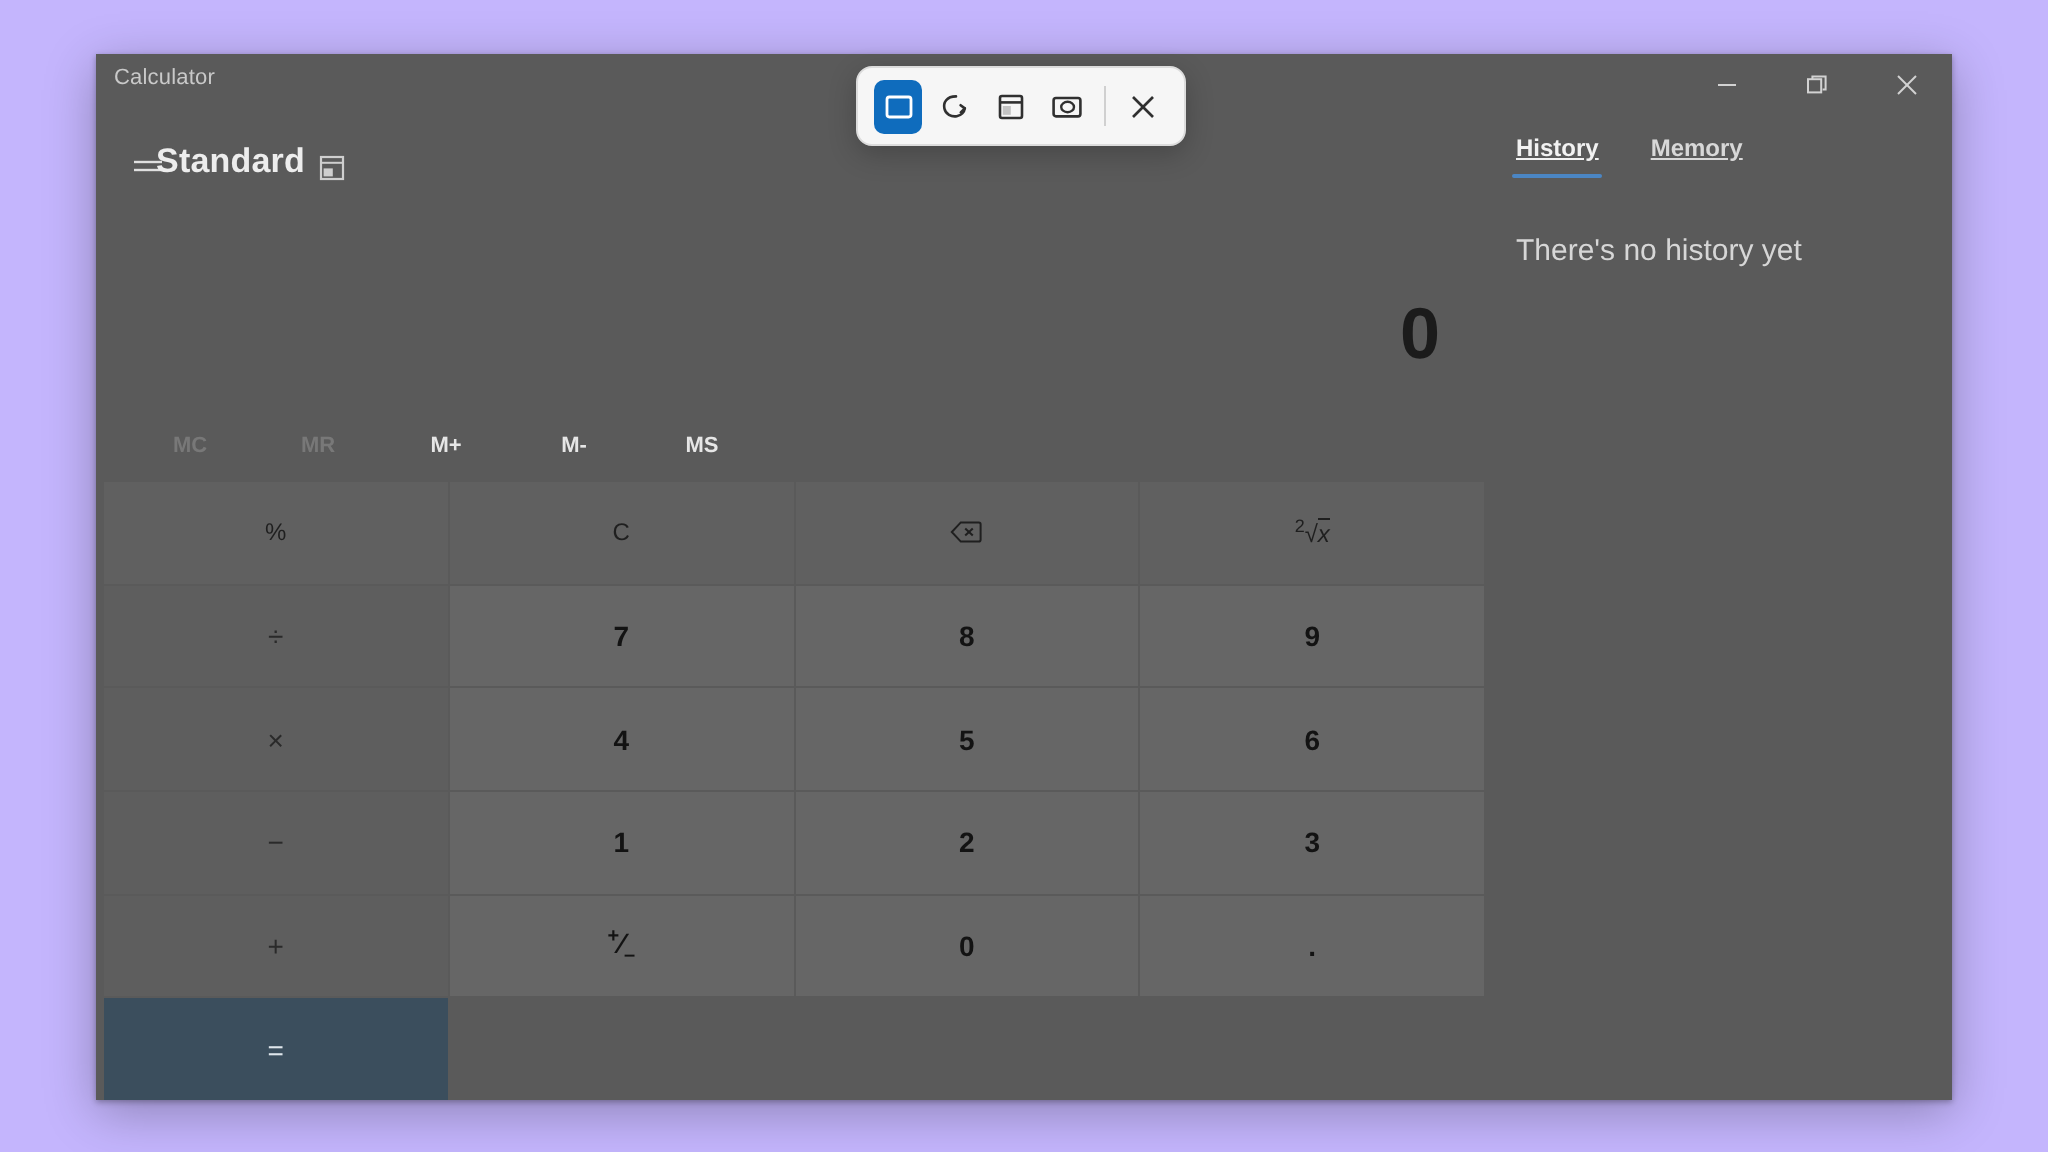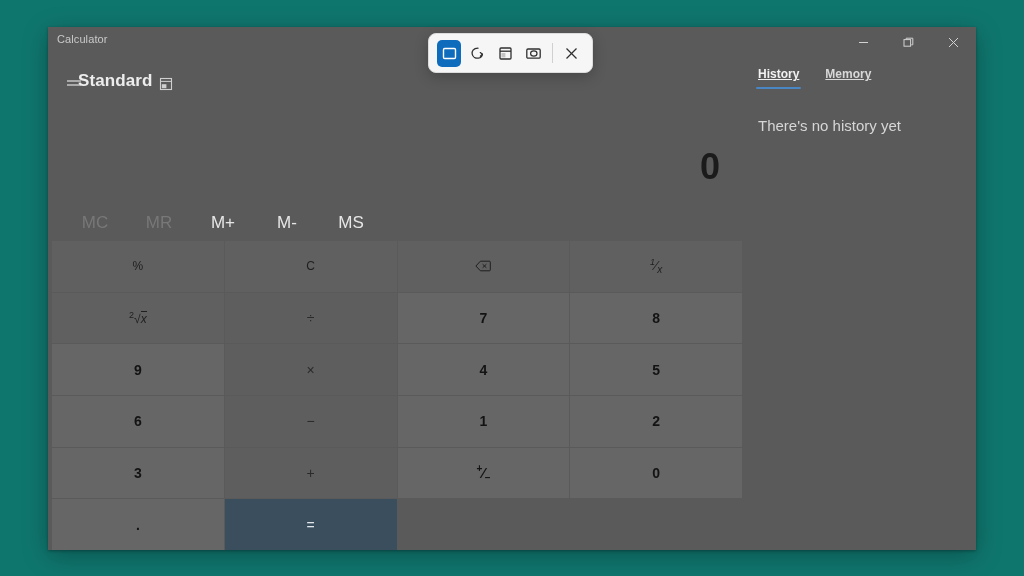--- a/index.html
+++ b/index.html
@@ -7,21 +7,21 @@
     width:1024px; height:576px;
     background:#ffffff;
     font-family:"Liberation Sans", sans-serif;
     overflow:hidden;
   }
 
   
   #desktop{
     position:relative;
     width:1024px; height:576px;
-    background:#0f766e;
+    background:#c4b5fd;
   }
 
   
   #calc-window{
     position:absolute;
     left:48px; top:27px;
     width:928px; height:523px;
     background:#5a5a5a;              
     box-shadow:0 6px 24px rgba(0,0,0,.28), 0 1px 3px rgba(0,0,0,.3);
     overflow:hidden;
@@ -79,21 +79,21 @@
     line-height:1;
   }
 
   
   #memory-bar{
     position:absolute; left:0; top:180px; width:694px; height:32px;
     display:flex; align-items:center;
   }
   .mem-btn{
     flex:0 0 58px; height:28px; margin-left:6px;
-    font-size:17px; font-weight:normal; color:#e6e6e6;
+    font-size:11px; font-weight:bold; color:#e6e6e6;
     display:flex; align-items:center; justify-content:center;
     background:transparent; border:none;
   }
   .mem-btn.disabled{ color:#787878; }
   #memory-bar .mem-btn:first-child{ margin-left:18px; }
 
   
   #keypad{
     position:absolute; left:4px; top:214px;
     width:690px; height:309px;
@@ -232,23 +232,20 @@
           <span>C</span>
         </button>
         <button class="key func">
           <svg width="16" height="12" viewBox="0 0 16 12">
             <path d="M5.4 1.2 H14.4 a0.9 0.9 0 0 1 0.9 0.9 V9.9 a0.9 0.9 0 0 1 -0.9 0.9 H5.4 L0.9 6 Z" fill="none" stroke="currentColor" stroke-width="1"></path>
             <line x1="7.6" y1="4.2" x2="11.4" y2="7.8" stroke="currentColor" stroke-width="1"></line>
             <line x1="11.4" y1="4.2" x2="7.6" y2="7.8" stroke="currentColor" stroke-width="1"></line>
           </svg>
         </button>
         <button class="key func">
-          <span class="frac"><sup style="font-size:9px">1</sup>⁄<sub style="font-size:10px;font-style:italic">x</sub></span>
-        </button>
-        <button class="key func">
           <span><span class="sup">2</span>√<span style="font-style:italic;border-top:1px solid currentColor;padding-top:0px">x</span></span>
         </button>
         <button class="key op">
           <span>÷</span>
         </button>
         <button class="key num">
           <span>7</span>
         </button>
         <button class="key num">
           <span>8</span>

